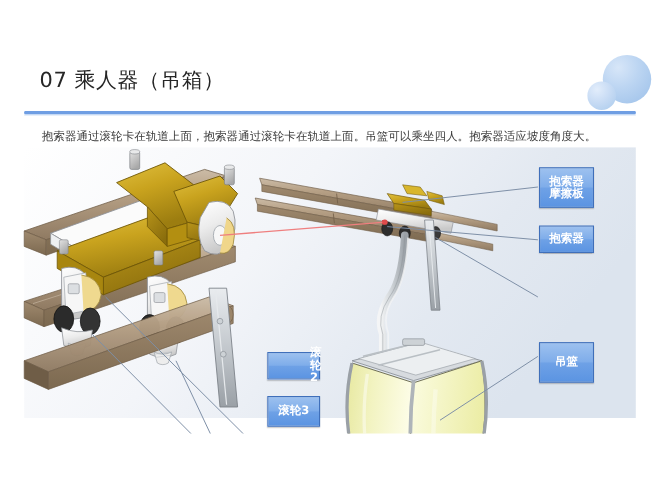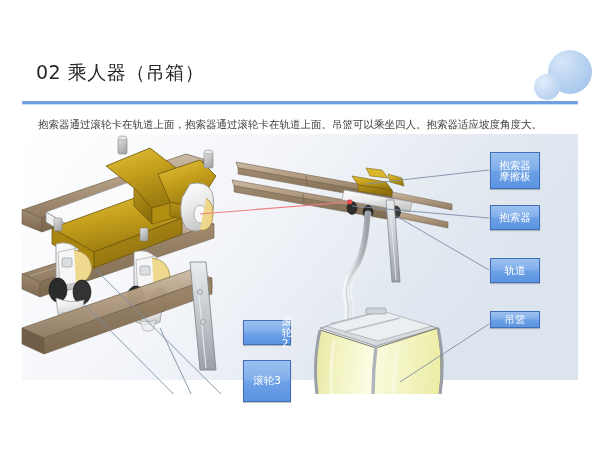--- a/index.html
+++ b/index.html
@@ -41,49 +41,49 @@
 
   
   .art{position:absolute;left:0;top:132px;width:600px;height:262px;}
   .art svg{display:block;}
 
   
   .lbl{
     position:absolute;
     background:linear-gradient(180deg,#9dc1ef 0%,#7fadea 48%,#6ea1e6 52%,#5b94e2 100%);
     border:1px solid #3f6fba;
-    color:#ffffff;font-weight:normal;font-size:10.5px;
+    color:#ffffff;font-weight:bold;font-size:10.5px;
     line-height:1.08;
     display:flex;align-items:center;justify-content:center;
     box-shadow:0 1px 1px rgba(0,0,0,.22);
     box-sizing:border-box;
   }
   .lbl span{display:block;}
 
   
   .lbl-r1{left:490px;top:152px;width:50px;height:37px;padding-top:1px;}
   .lbl-r2{left:490px;top:205px;width:50px;height:25px;}
   .lbl-r3{left:490px;top:258px;width:50px;height:25px;}
-  .lbl-r4{left:490px;top:311px;width:50px;height:17px;}
+  .lbl-r4{left:490px;top:311px;width:50px;height:37px;}
   
   .lbl-l1{left:243px;top:271px;width:48px;height:25px;}
   .lbl-l2{left:243px;top:320px;width:48px;height:25px;padding-left:40px;}
-  .lbl-l3{left:243px;top:360px;width:48px;height:42px;}
+  .lbl-l3{left:243px;top:360px;width:48px;height:28px;}
 </style>
 </head>
 <body>
 
 <div class="slide">
 
   <div class="deco">
     <div class="circ circ-big"></div>
     <div class="circ circ-small"></div>
   </div>
 
-  <div class="title">02 乘人器（吊箱）</div>
+  <div class="title">07 乘人器（吊箱）</div>
   <div class="rule"></div>
   <div class="rule-soft"></div>
   <div class="subtitle">抱索器通过滚轮卡在轨道上面，抱索器通过滚轮卡在轨道上面。吊篮可以乘坐四人。抱索器适应坡度角度大。</div>
 
   <div class="art">
   <svg width="600" height="262" viewBox="0 0 600 262" xmlns="http://www.w3.org/2000/svg">
     <defs>
       <linearGradient id="bgGrad" x1="0" y1="0" x2="1" y2="0.35">
         <stop offset="0%" stop-color="#ffffff"></stop>
         <stop offset="45%" stop-color="#f3f5f9"></stop>
@@ -325,19 +325,18 @@
   </svg>
   </div>
 
   <div class="lbl lbl-r1">
     <div>
       <span>抱索器</span>
       <span>摩擦板</span>
     </div>
   </div>
   <div class="lbl lbl-r2">抱索器</div>
-  <div class="lbl lbl-r3">轨道</div>
   <div class="lbl lbl-r4">吊篮</div>
 
   <div class="lbl lbl-l2">滚轮2</div>
   <div class="lbl lbl-l3">滚轮3</div>
 
 </div>
 
 </body></html>

